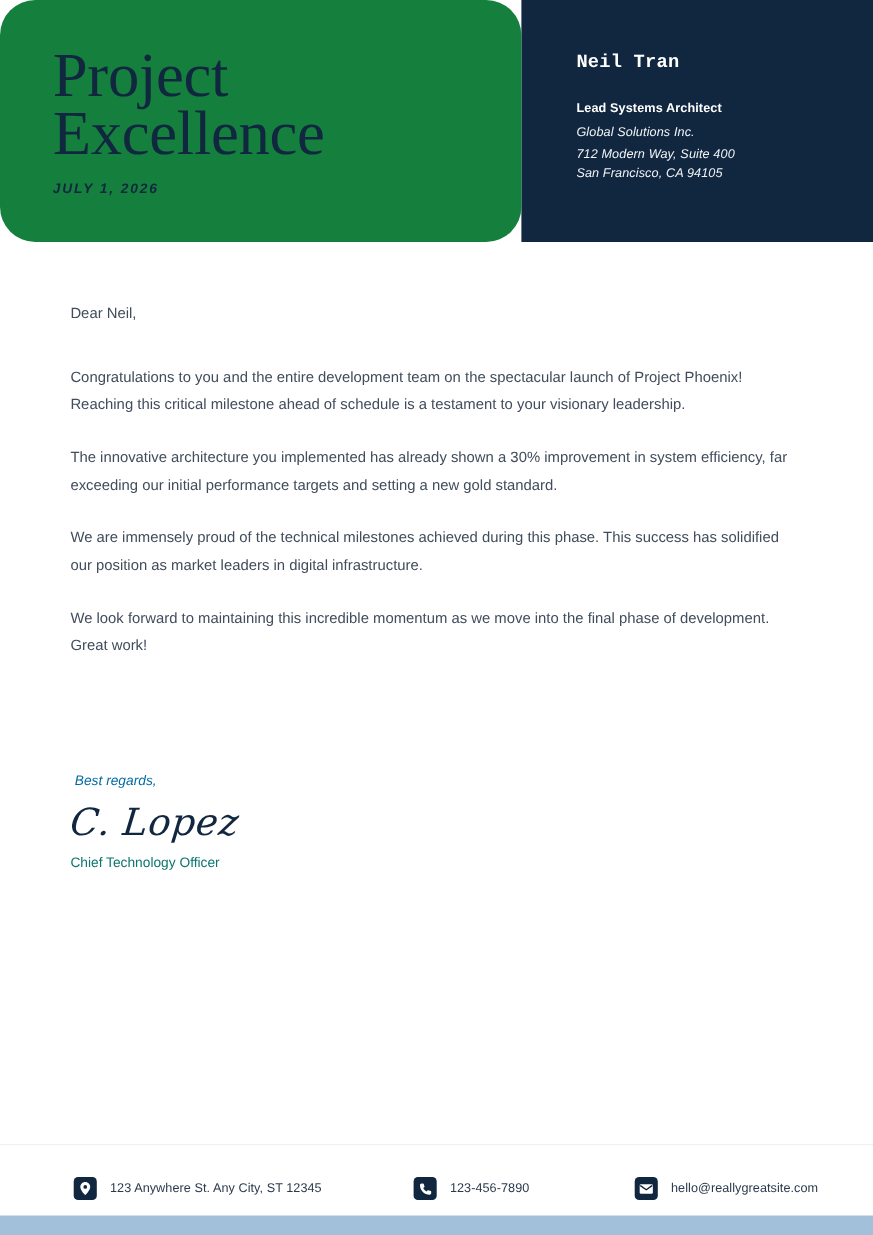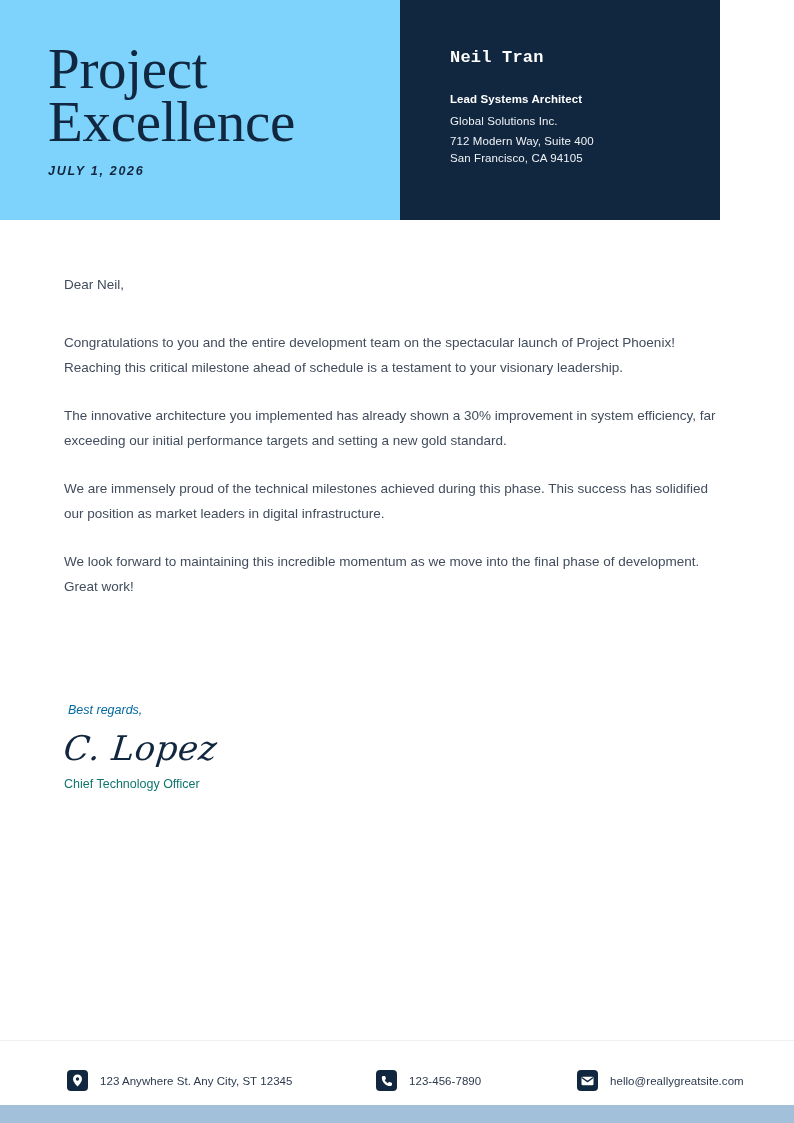--- a/index.html
+++ b/index.html
@@ -18,25 +18,26 @@
 
   
   .header {
     position: absolute;
     top: 0; left: 0;
     width: 794px;
     height: 220px;
     display: flex;
   }
   .header-left {
-    width: 400px;
+    width: 474px;
     height: 220px;
-    background: #7dd3fc;
+    background: #15803d;
     position: relative;
     box-sizing: border-box;
+    border-radius: 32px;
   }
   .title-block {
     position: absolute;
     left: 48px;
     top: 42px;
   }
   .doc-title {
     font-family: "Liberation Serif", "DejaVu Serif", serif;
     font-size: 57px;
     line-height: 53px;
@@ -74,20 +75,21 @@
   }
   .recipient-role {
     font-size: 11.5px;
     font-weight: bold;
     margin: 0 0 10px 0;
     color: #ffffff;
     letter-spacing: 0.1px;
   }
   .recipient-line {
     font-size: 11.5px;
+    font-style: italic;
     margin: 0 0 8px 0;
     color: #f0f3f7;
     letter-spacing: 0.1px;
   }
   .recipient-line.tight { margin-bottom: 5px; }
 
   
   .letter-body {
     position: absolute;
     left: 64px;

